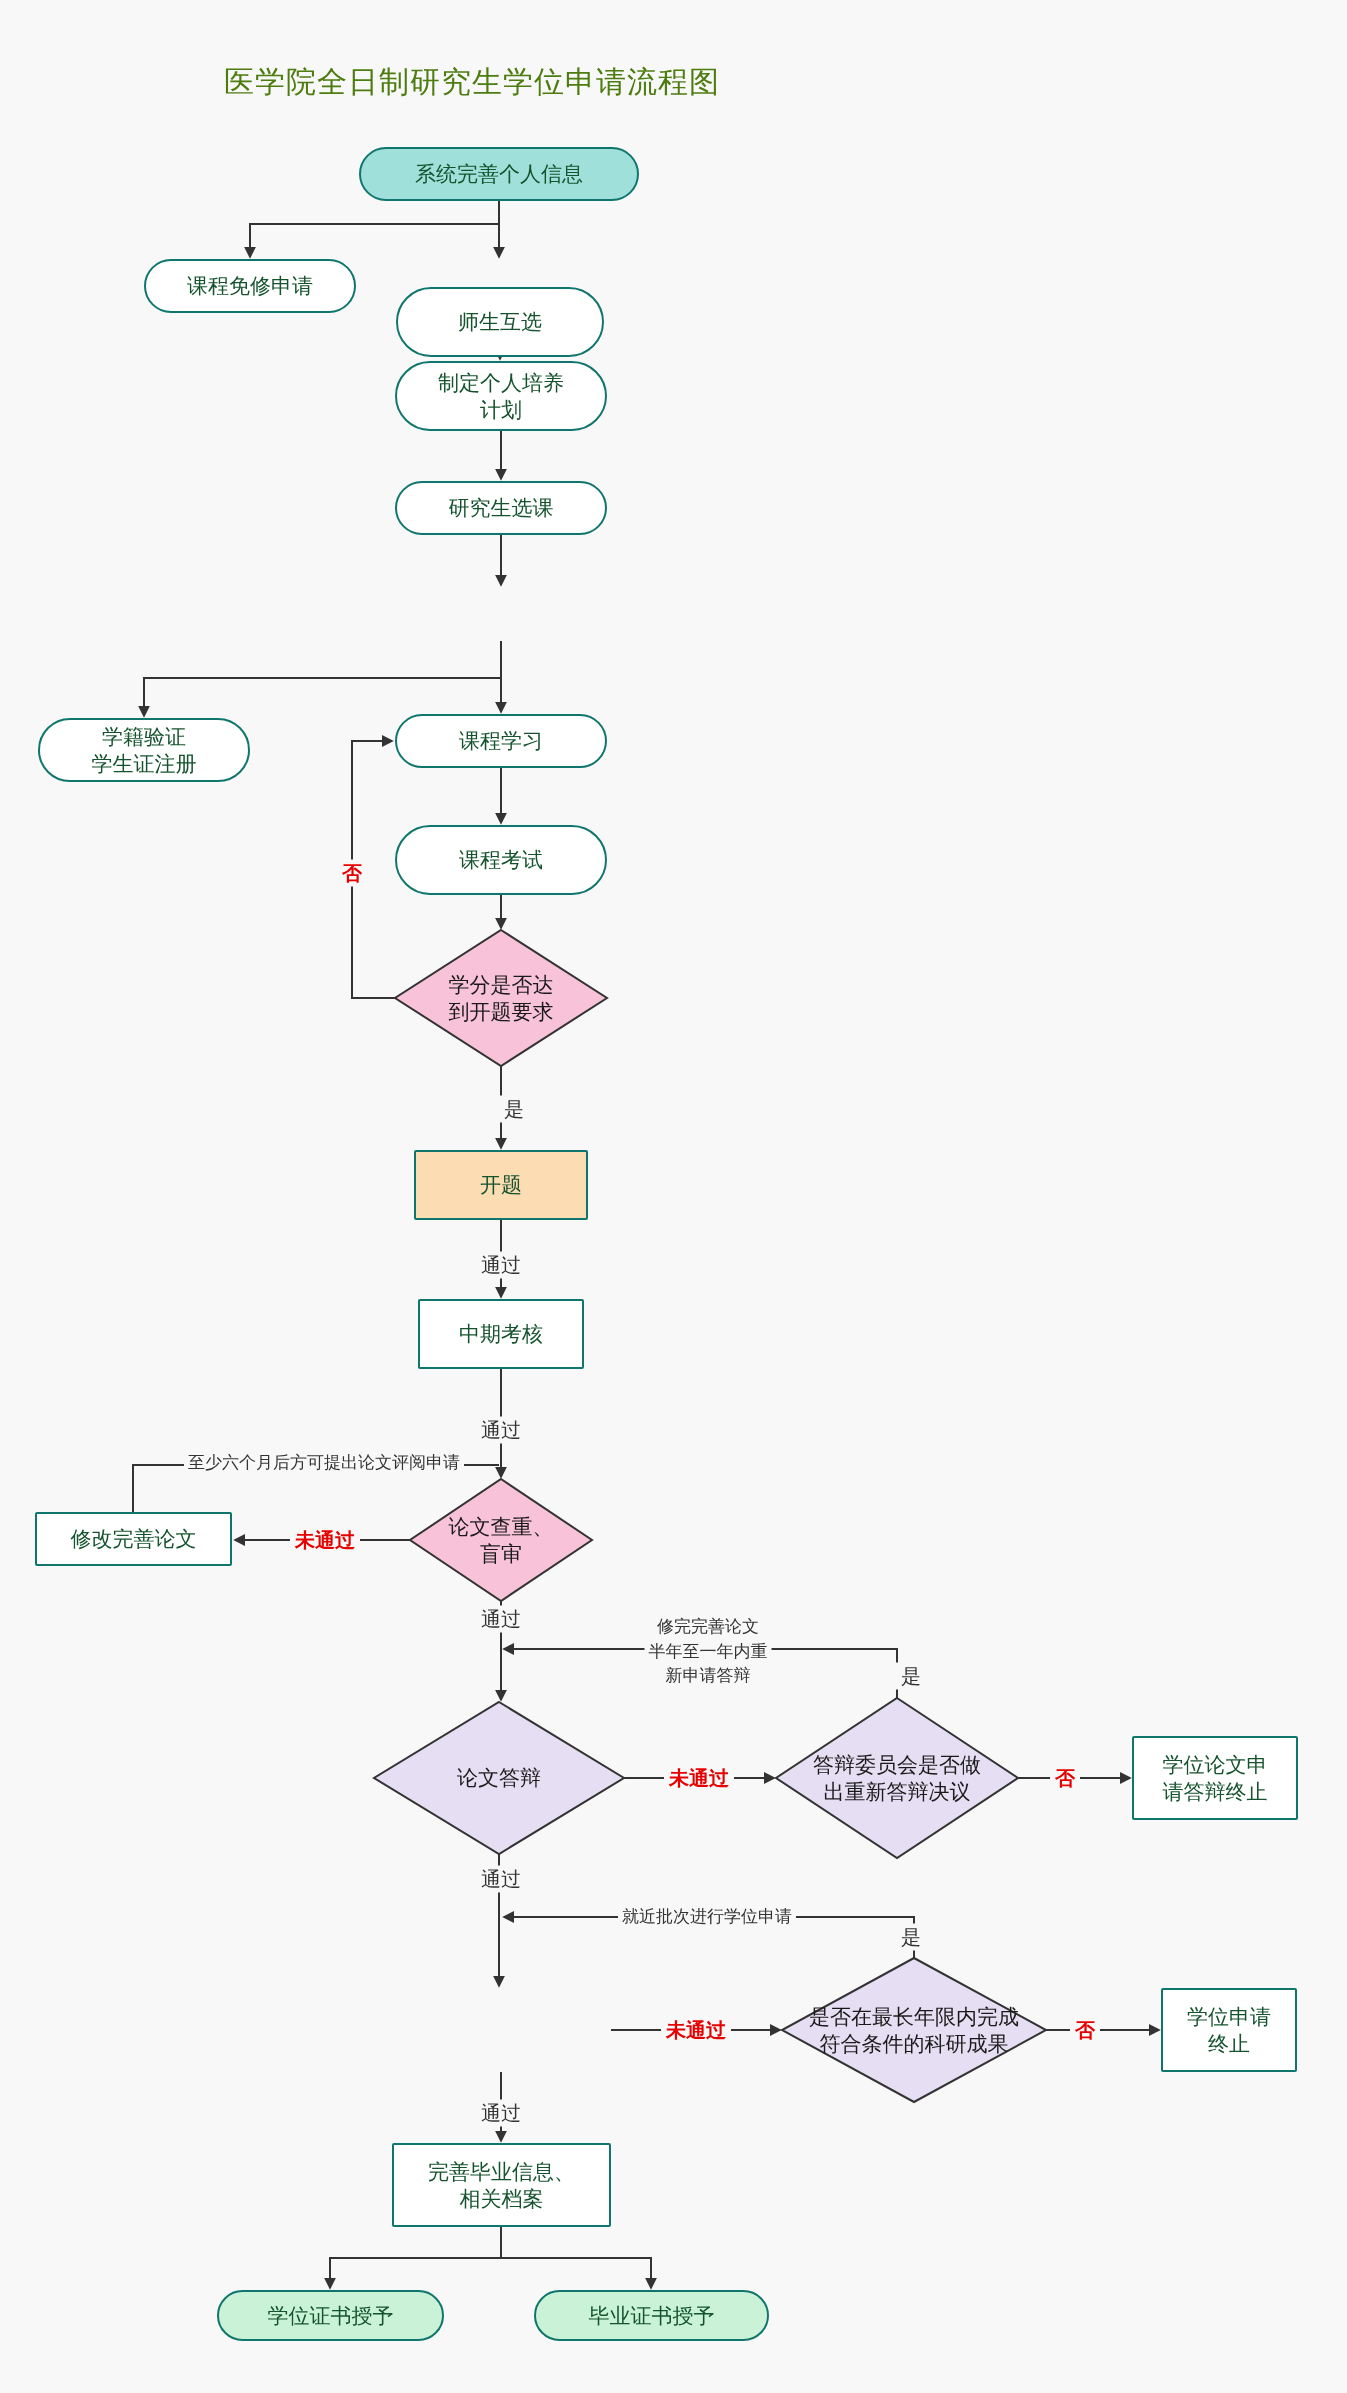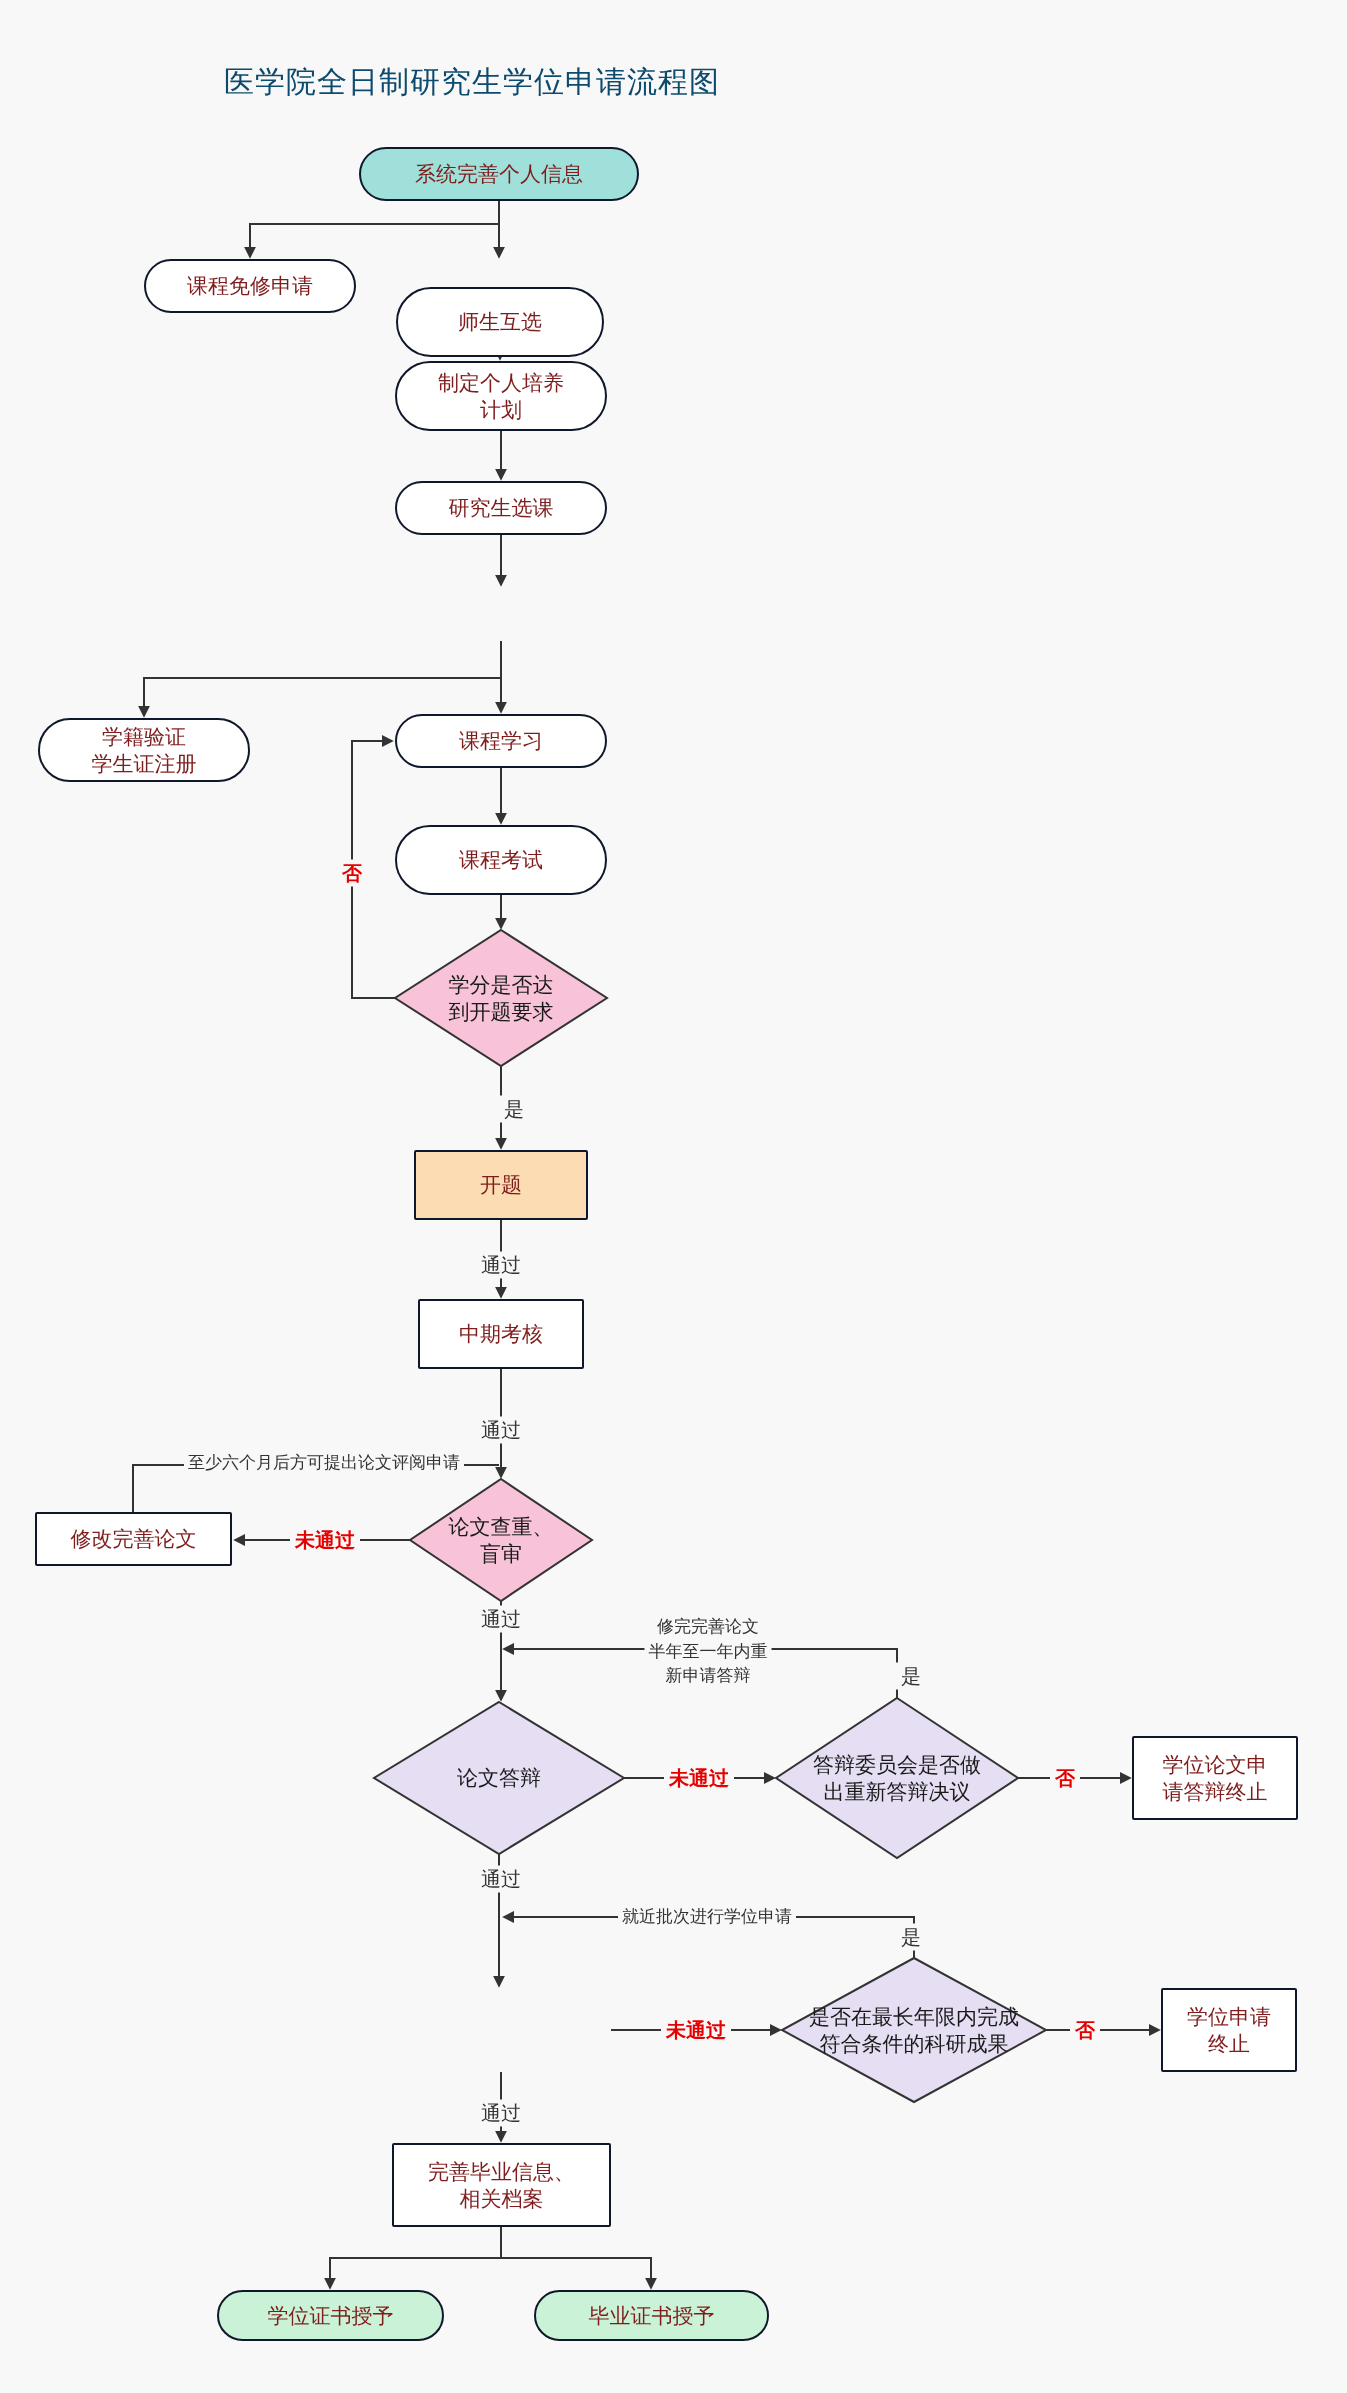--- a/index.html
+++ b/index.html
@@ -1,22 +1,22 @@
 <!DOCTYPE html>
 <html><head>
 <meta charset="utf-8">
 <style>
   html,body{margin:0;padding:0;}
   body{font-family:"Liberation Sans","DejaVu Sans",sans-serif;background:#f8f8f8;}
   .canvas{position:relative;width:1347px;height:2393px;background:#f8f8f8;overflow:hidden;}
   .connectors{position:absolute;left:0;top:0;}
-  .title{position:absolute;left:224px;top:62px;font-size:30px;color:#0c4a6e;letter-spacing:1px;}
+  .title{position:absolute;left:224px;top:62px;font-size:30px;color:#4d7c0f;letter-spacing:1px;}
   .node{position:absolute;box-sizing:border-box;display:flex;align-items:center;justify-content:center;
-        text-align:center;white-space:pre-line;border:2px solid #0f172a;background:#fff;
-        font-size:21px;color:#7f1d1d;line-height:1.3;}
+        text-align:center;white-space:pre-line;border:2px solid #0f766e;background:#fff;
+        font-size:21px;color:#14532d;line-height:1.3;}
   .stadium{border-radius:999px;}
   .rect{border-radius:2px;}
   .teal{background:#9fe1da;}
   .green{background:#c9f2d6;}
   .orange{background:#fcdcb3;}
   .dlabel{position:absolute;transform:translate(-50%,-50%);text-align:center;white-space:pre-line;
           font-size:21px;color:#1a1a1a;line-height:1.3;}
   .elabel{position:absolute;transform:translate(-50%,-50%);background:#f8f8f8;padding:0 5px;
           font-size:20px;color:#333;white-space:nowrap;}
   .elabel.red{color:#e60000;font-weight:bold;}

